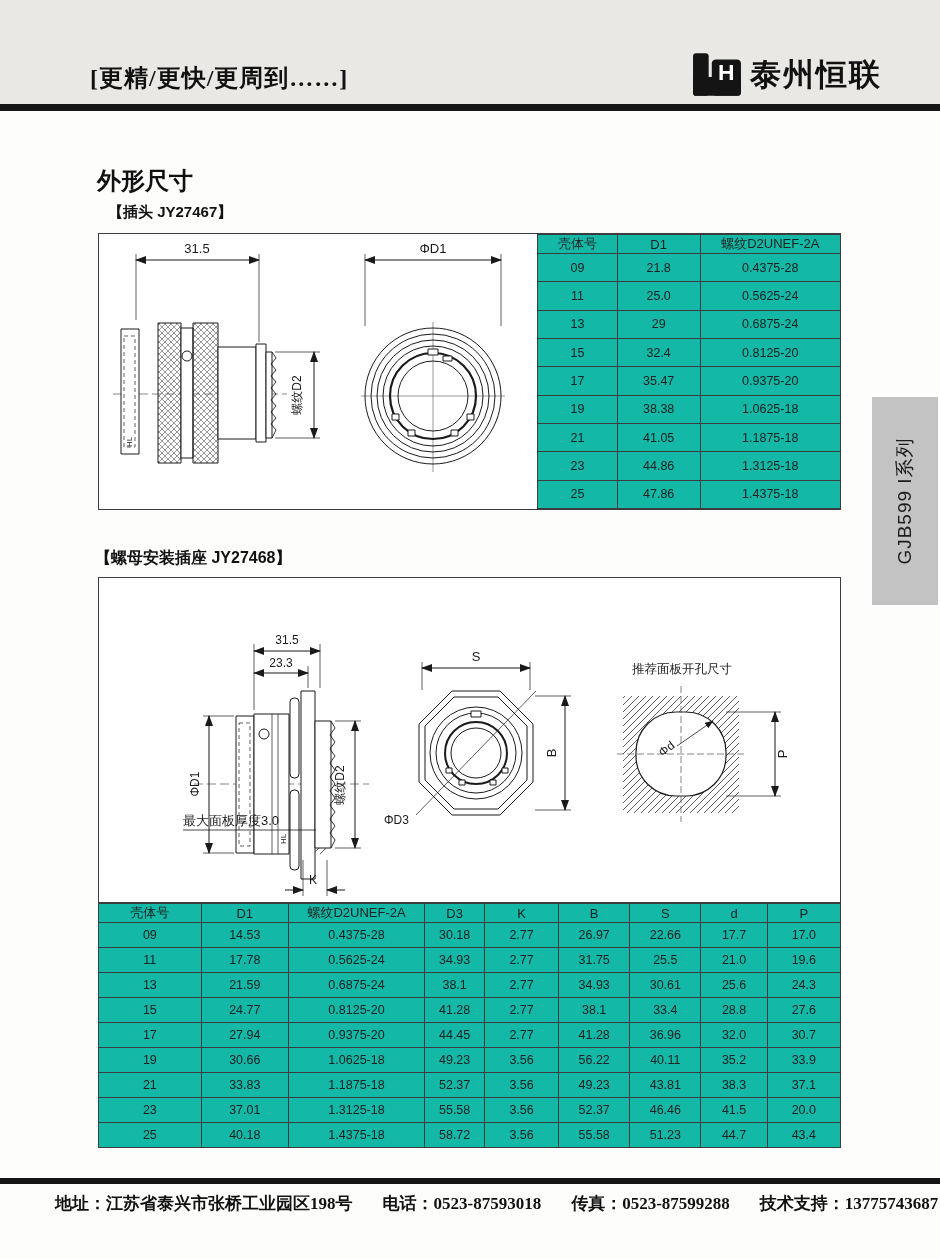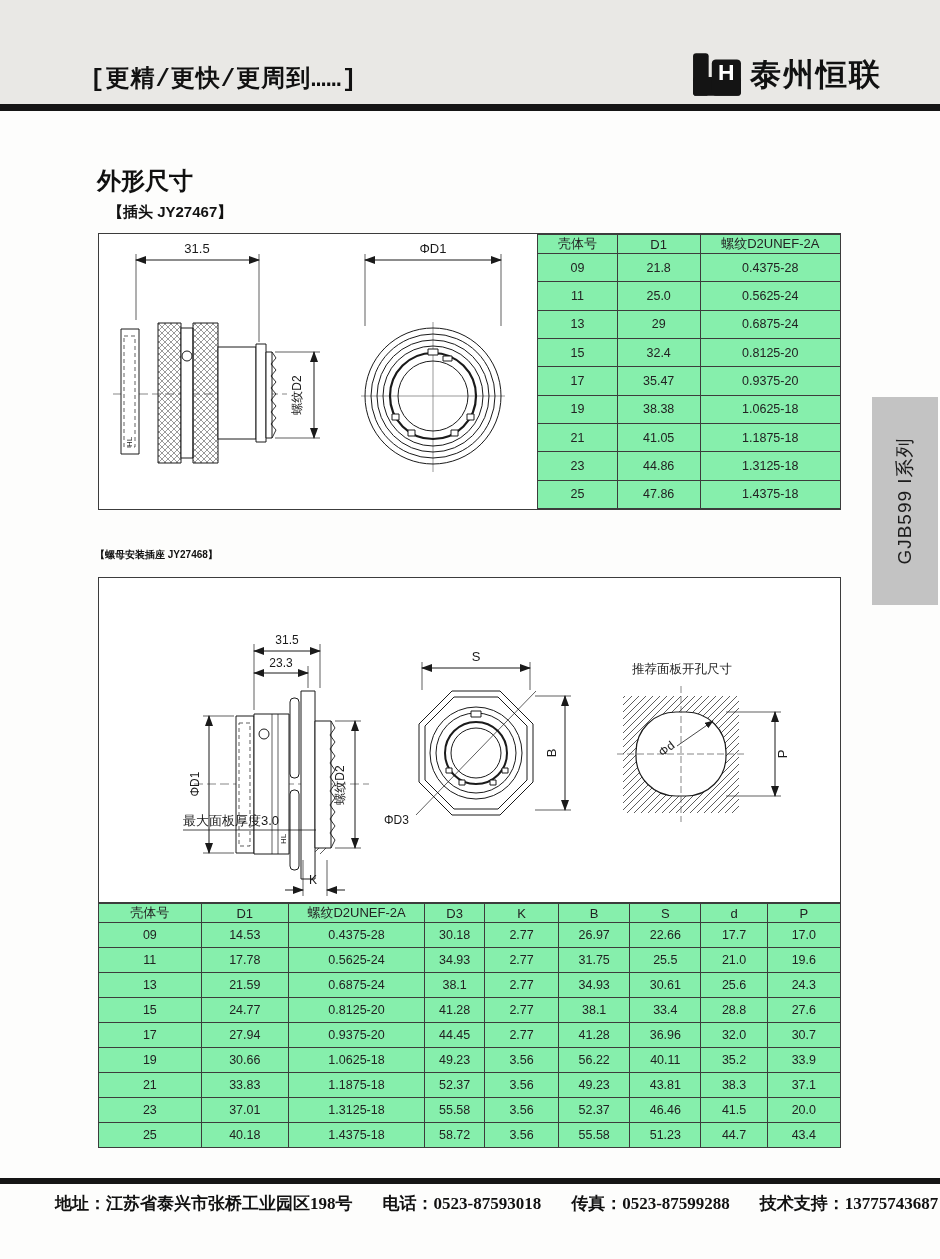--- a/index.html
+++ b/index.html
@@ -1,45 +1,45 @@
 <!DOCTYPE html>
 <html><head>
 <meta charset="utf-8">
 <style>
   html,body{margin:0;padding:0;background:#ffffff;}
   .page{position:relative;width:940px;height:1259px;background:#fdfdfc;overflow:hidden;
         font-family:"Liberation Sans","DejaVu Sans",sans-serif;color:#1a1a1a;}
 
   
   .header-band{position:absolute;left:0;top:0;width:940px;height:104px;background:#e9e8e5;}
-  .slogan{position:absolute;left:90px;top:62px;font-family:Liberation Mono, monospace;
+  .slogan{position:absolute;left:90px;top:62px;font-family:Liberation Serif, serif;
           font-weight:bold;font-size:24px;color:#111;letter-spacing:1px;}
   .logo{position:absolute;right:58px;top:50px;display:flex;align-items:center;gap:8px;}
   .brand{font-size:31px;font-weight:900;color:#111;letter-spacing:2px;
          font-family:"Liberation Sans","DejaVu Sans",sans-serif;}
   .rule-top{position:absolute;left:0;top:104px;width:940px;height:7px;background:#151515;}
   .rule-bottom{position:absolute;left:0;top:1178px;width:940px;height:6px;background:#151515;}
 
   
   .side-tab{position:absolute;right:2px;top:397px;width:66px;height:208px;background:#c3c3c3;
             display:flex;align-items:center;justify-content:center;}
   .side-tab span{transform:rotate(-90deg);white-space:nowrap;font-size:19px;color:#1c1c1c;letter-spacing:1px;}
 
   
   .page-title{position:absolute;left:97px;top:165px;font-size:24px;font-weight:bold;color:#111;}
   .sec1-head{position:absolute;left:108px;top:203px;font-size:15px;font-weight:bold;color:#111;}
-  .sec2-head{position:absolute;left:95px;top:548px;font-size:10px;font-weight:bold;color:#111;text-align:center;}
+  .sec2-head{position:absolute;left:95px;top:548px;font-size:16px;font-weight:bold;color:#111;text-align:center;}
 
   
   .box1{position:absolute;left:98px;top:233px;width:743px;height:277px;border:1px solid #3c3c3c;box-sizing:border-box;background:#fff;}
   .box2{position:absolute;left:98px;top:577px;width:743px;height:326px;border:1px solid #3c3c3c;box-sizing:border-box;background:#fff;}
   .box1 svg,.box2 svg{position:absolute;left:0;top:0;}
 
   
-  table{border-collapse:collapse;table-layout:fixed;background:#86efac;}
+  table{border-collapse:collapse;table-layout:fixed;background:#14b8a6;}
   th,td{border:1px solid #3c3c3c;text-align:center;vertical-align:middle;padding:0 2px;
         font-size:12.5px;color:#222;overflow:hidden;white-space:nowrap;}
   th{font-weight:400;font-size:13px;}
   .tbl1-wrap{position:absolute;left:438px;top:0;width:304px;height:275px;}
   .tbl1{width:100%;height:100%;}
   .tbl1 th:nth-child(1),.tbl1 td:nth-child(1){width:26%;}
   .tbl1 th:nth-child(2),.tbl1 td:nth-child(2){width:27%;}
   .tbl1 th:nth-child(3),.tbl1 td:nth-child(3){width:47%;}
   .tbl2-wrap{position:absolute;left:98px;top:903px;width:743px;height:245px;}
   .tbl2{width:100%;height:100%;}

